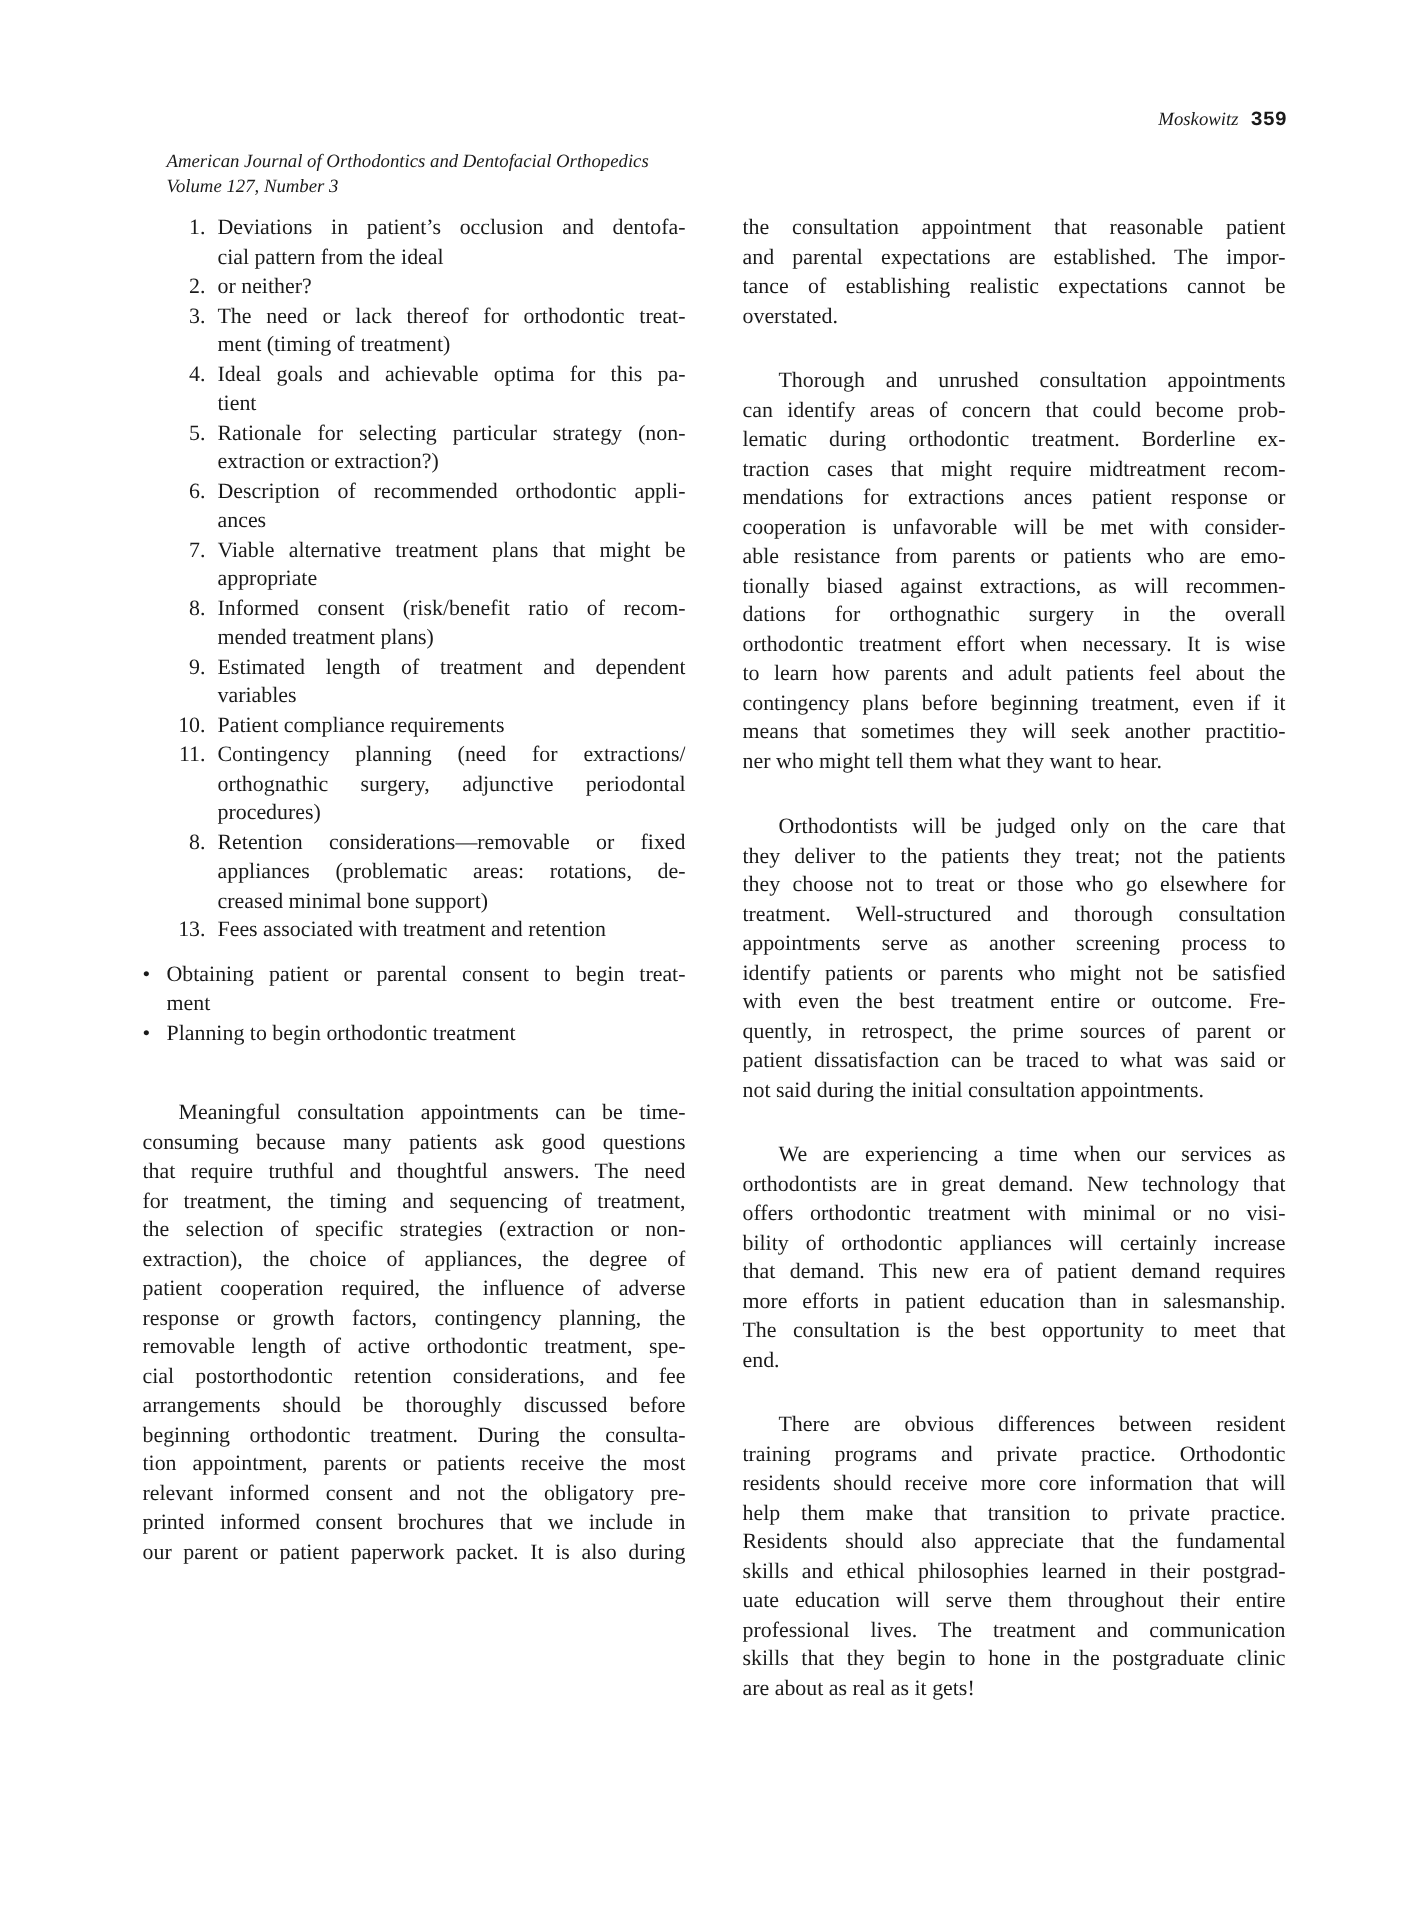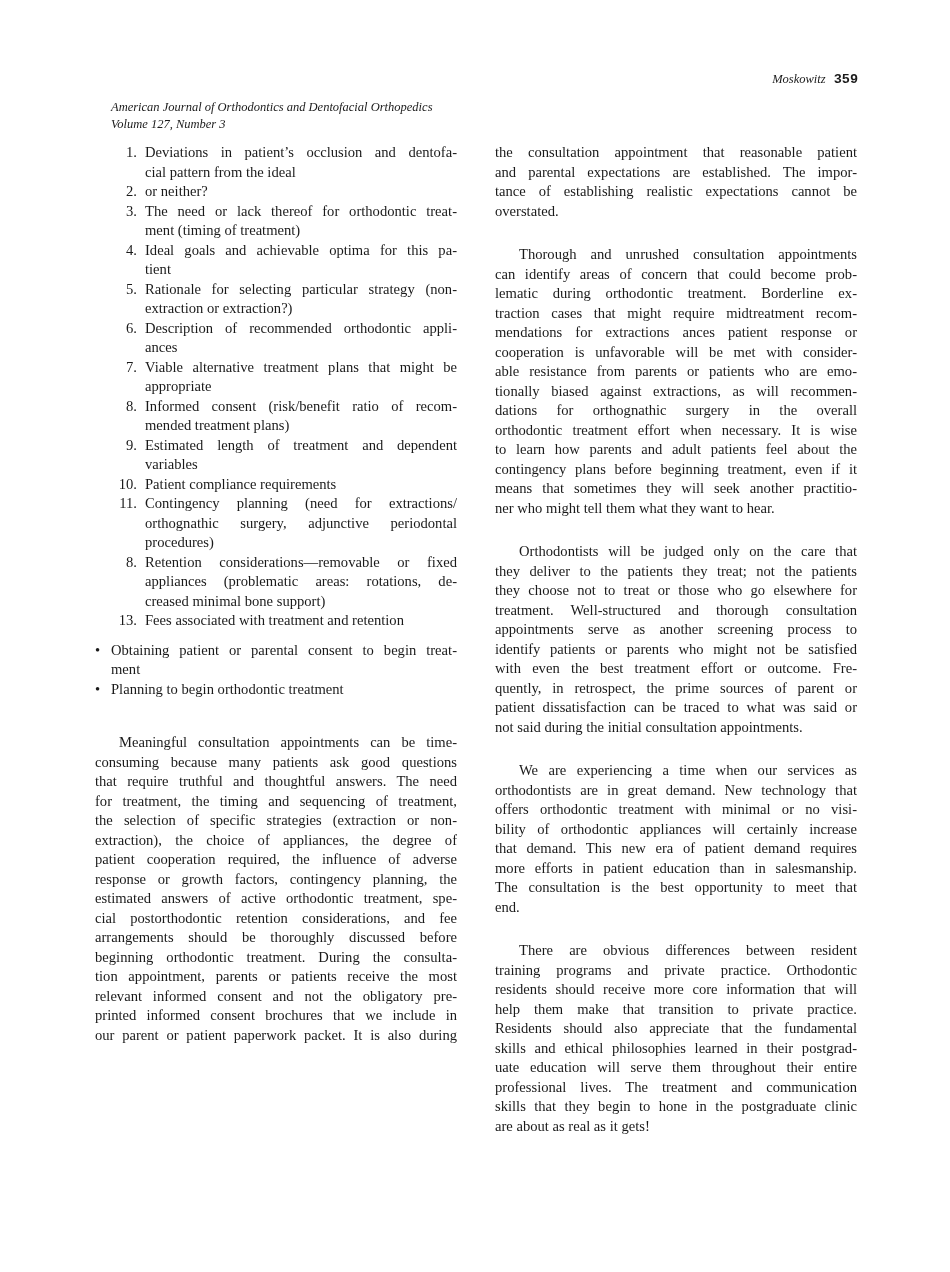--- a/index.html
+++ b/index.html
@@ -119,21 +119,21 @@
     <div class="gap"></div>
     <div>
       <div class="ln indent">Meaningful consultation appointments can be time-</div>
       <div class="ln">consuming because many patients ask good questions</div>
       <div class="ln">that require truthful and thoughtful answers. The need</div>
       <div class="ln">for treatment, the timing and sequencing of treatment,</div>
       <div class="ln">the selection of specific strategies (extraction or non-</div>
       <div class="ln">extraction), the choice of appliances, the degree of</div>
       <div class="ln">patient cooperation required, the influence of adverse</div>
       <div class="ln">response or growth factors, contingency planning, the</div>
-      <div class="ln">estimated answers of active orthodontic treatment, spe-</div>
+      <div class="ln">removable length of active orthodontic treatment, spe-</div>
       <div class="ln">cial postorthodontic retention considerations, and fee</div>
       <div class="ln">arrangements should be thoroughly discussed before</div>
       <div class="ln">beginning orthodontic treatment. During the consulta-</div>
       <div class="ln">tion appointment, parents or patients receive the most</div>
       <div class="ln">relevant informed consent and not the obligatory pre-</div>
       <div class="ln">printed informed consent brochures that we include in</div>
       <div class="ln">our parent or patient paperwork packet. It is also during</div>
     </div>
   </div>
 <div class="col col-right" id="col-right">
@@ -159,21 +159,21 @@
       <div class="ln">means that sometimes they will seek another practitio-</div>
       <div class="ln last">ner who might tell them what they want to hear.</div>
     </div>
     <div>
       <div class="ln indent">Orthodontists will be judged only on the care that</div>
       <div class="ln">they deliver to the patients they treat; not the patients</div>
       <div class="ln">they choose not to treat or those who go elsewhere for</div>
       <div class="ln">treatment. Well-structured and thorough consultation</div>
       <div class="ln">appointments serve as another screening process to</div>
       <div class="ln">identify patients or parents who might not be satisfied</div>
-      <div class="ln">with even the best treatment effort or outcome. Fre-</div>
+      <div class="ln">with even the best treatment entire or outcome. Fre-</div>
       <div class="ln">quently, in retrospect, the prime sources of parent or</div>
       <div class="ln">patient dissatisfaction can be traced to what was said or</div>
       <div class="ln last">not said during the initial consultation appointments.</div>
     </div>
     <div>
       <div class="ln indent">We are experiencing a time when our services as</div>
       <div class="ln">orthodontists are in great demand. New technology that</div>
       <div class="ln">offers orthodontic treatment with minimal or no visi-</div>
       <div class="ln">bility of orthodontic appliances will certainly increase</div>
       <div class="ln">that demand. This new era of patient demand requires</div>

